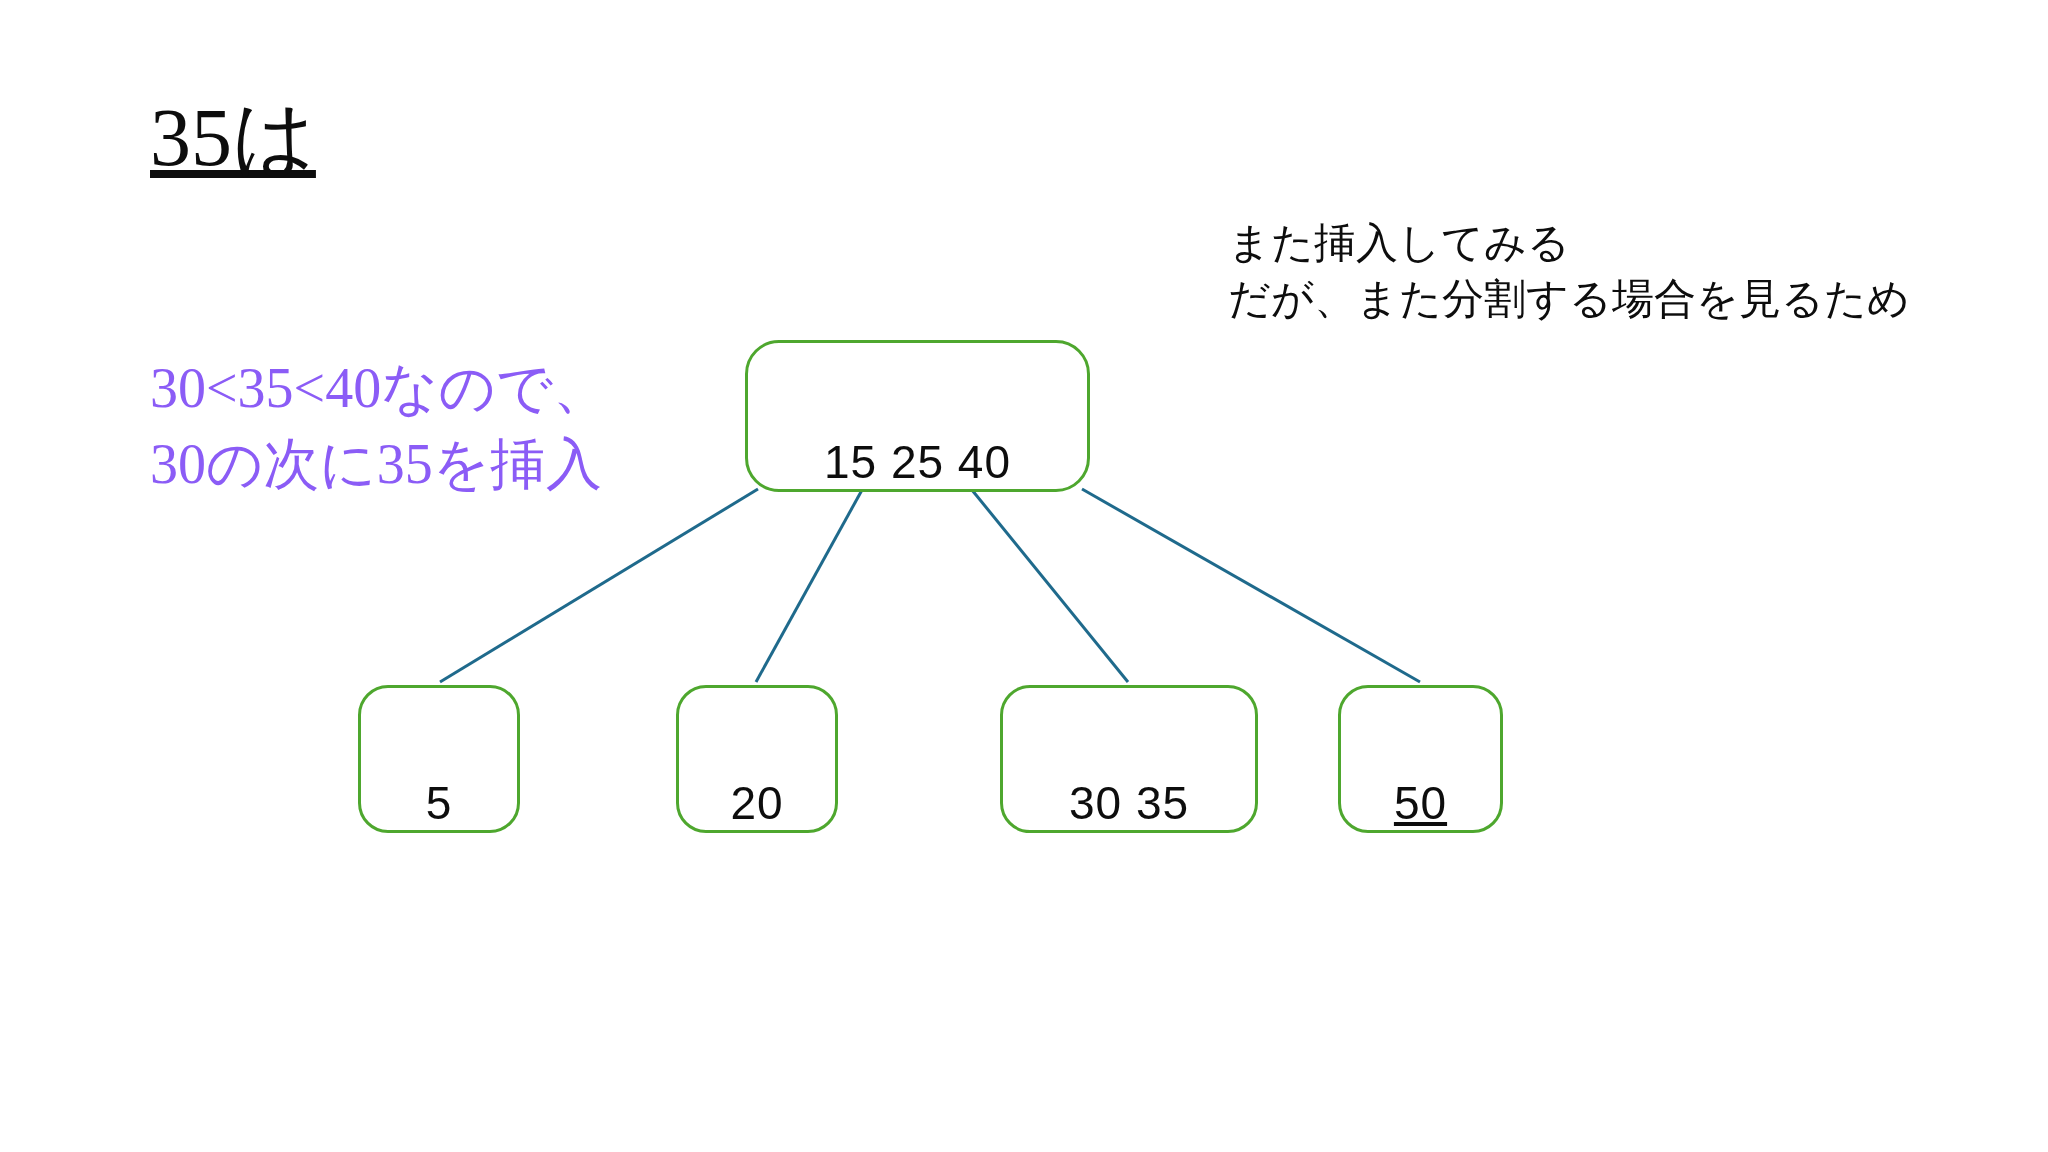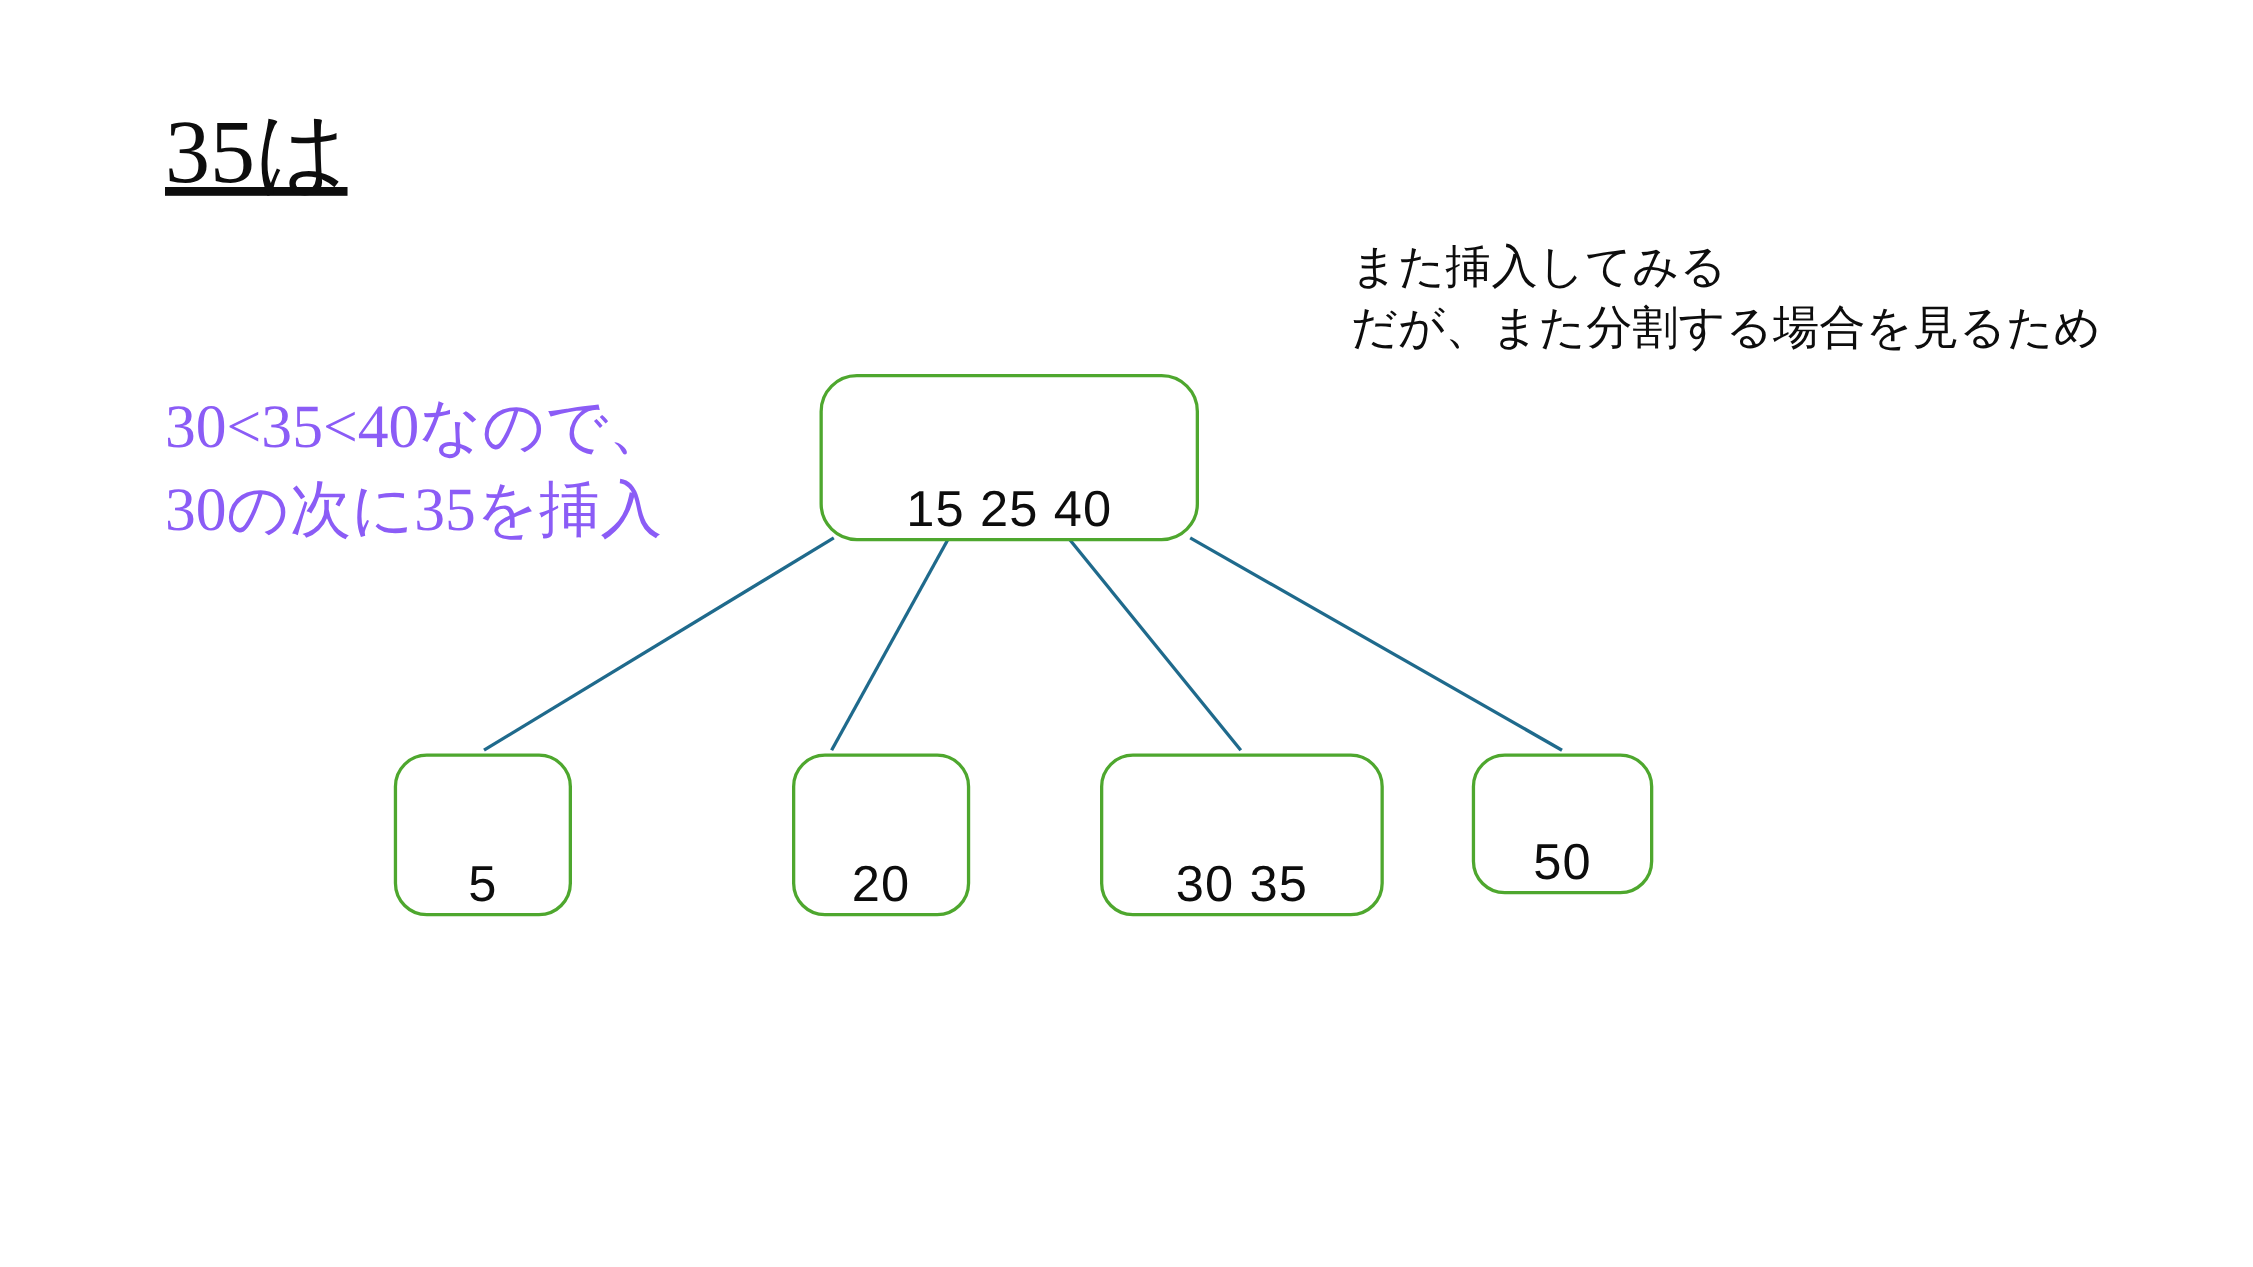--- a/index.html
+++ b/index.html
@@ -87,23 +87,23 @@
     white-space: nowrap;
   }
   #node-root {
     left: 745px;
     top: 340px;
     width: 345px;
     height: 152px;
     border-radius: 34px;
   }
   #node-leaf-0 { left: 358px;  top: 685px; width: 162px; height: 148px; }
-  #node-leaf-1 { left: 676px;  top: 685px; width: 162px; height: 148px; margin-left: 44px; }
+  #node-leaf-1 { left: 676px;  top: 685px; width: 162px; height: 148px; }
   #node-leaf-2 { left: 1000px; top: 685px; width: 258px; height: 148px; }
-  #node-leaf-3 { left: 1338px; top: 685px; width: 165px; height: 128px; }
+  #node-leaf-3 { left: 1338px; top: 685px; width: 165px; height: 148px; text-decoration: underline; }
 </style>
 </head>
 <body>
 
 <div id="slide" style="background: rgb(255, 255, 255);">
 
   <div id="title" style="color: rgb(13, 13, 13); text-decoration: underline;">35は</div>
 
   <div id="body-text" style="color: #8b5cf6; font-family: Liberation Serif, serif;">
     <span class="bline">30&lt;35&lt;40なので、</span>

